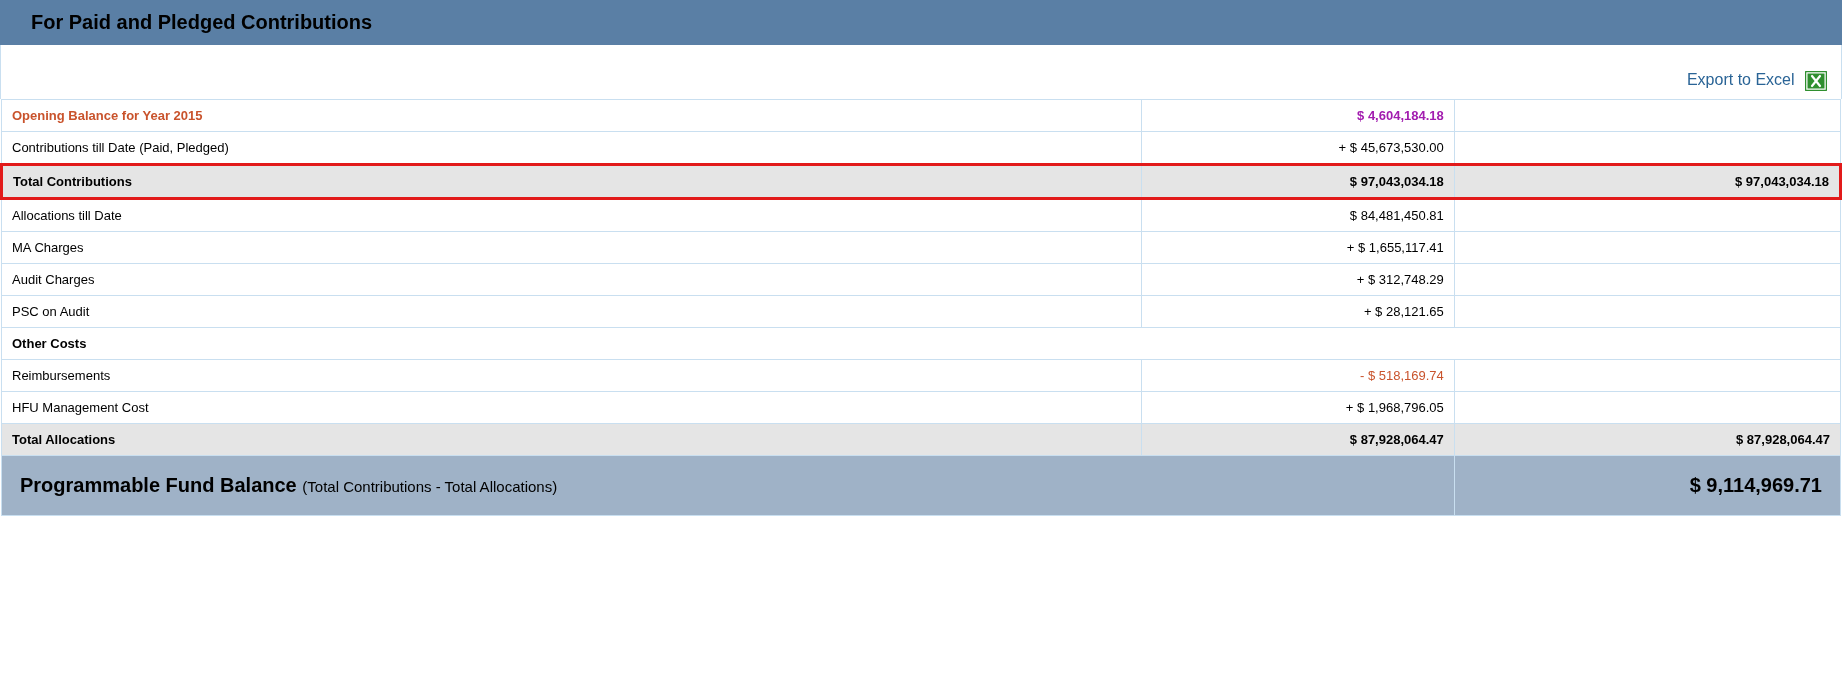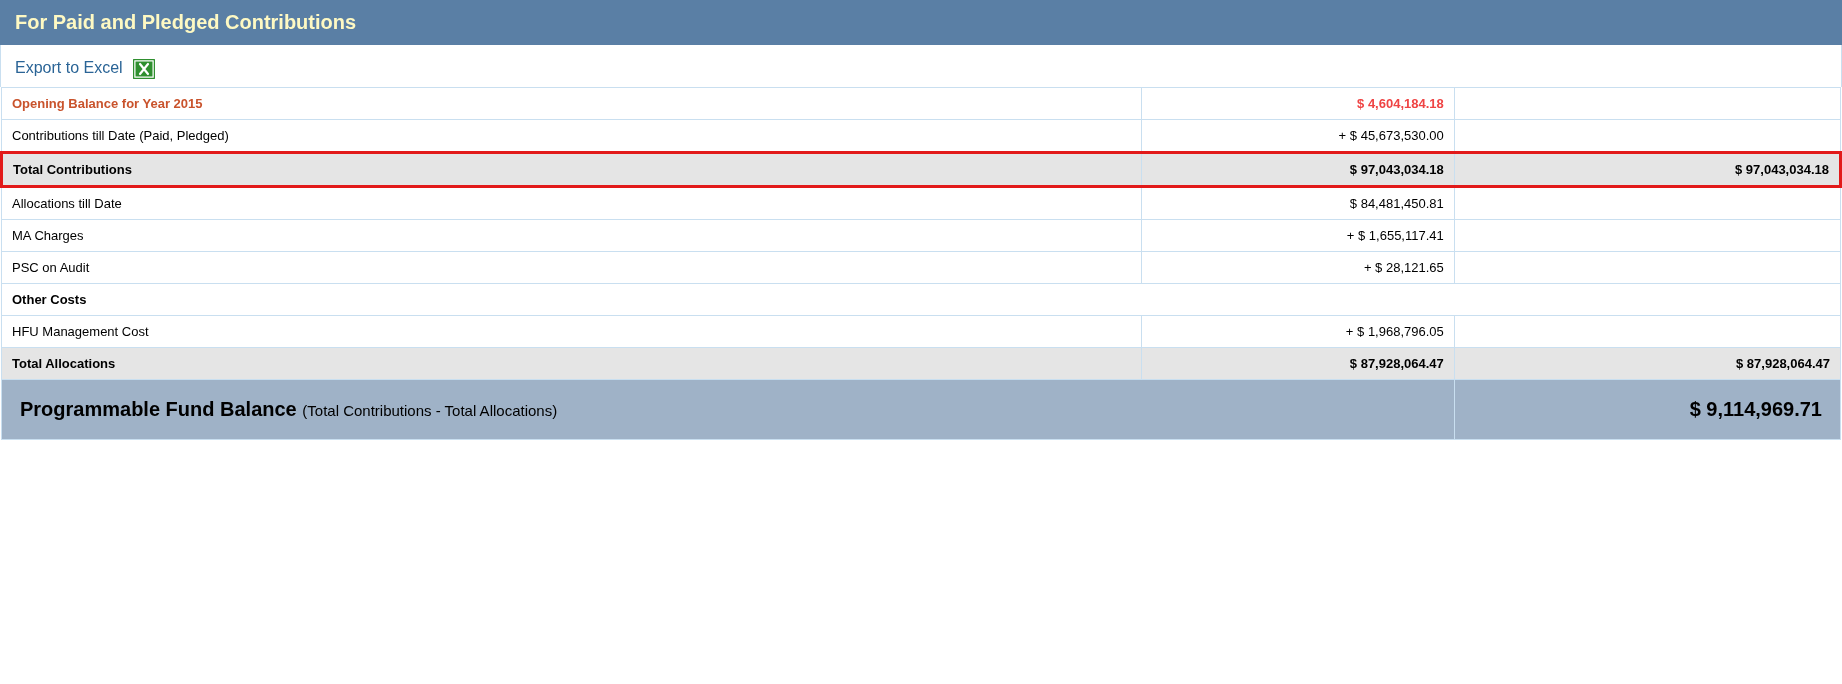--- a/index.html
+++ b/index.html
@@ -5,29 +5,29 @@
   * { box-sizing: border-box; margin: 0; padding: 0; }
   body {
     font-family: Verdana, Geneva, sans-serif;
     font-size: 15px;
     background: #fff;
     color: #000;
   }
   .panel { width: 100%; }
   .panel-header {
     background: #5a7fa5;
-    color: #fef9c3;
+    color: #000000;
     font-size: 20px;
     font-weight: bold;
-    padding: 10px 14px;
+    padding: 10px 30px;
     border: 1px solid #5a7fa5;
   }
   .export-bar {
-    text-align: left;
-    padding: 14px 14px 8px 14px;
+    text-align: right;
+    padding: 26px 14px 8px 14px;
     border-left: 1px solid #c9dff0;
     border-right: 1px solid #c9dff0;
   }
   .export-link {
     color: #2a6496;
     text-decoration: none;
     font-size: 16px;
     vertical-align: middle;
     cursor: pointer;
   }
@@ -47,21 +47,21 @@
     border: 1px solid #c9dff0;
     padding: 8px 10px;
     font-size: 13px;
     vertical-align: middle;
   }
   col.col-label { width: 62%; }
   col.col-val1  { width: 17%; }
   col.col-val2  { width: 21%; }
   .num { text-align: right; }
   .opening-label { color: #c9532c; font-weight: bold; }
-  .opening-value { color: #ef4444; font-weight: bold; }
+  .opening-value { color: #a21caf; font-weight: bold; }
   .subtotal-row td { background: #e5e5e5; font-weight: bold; }
   .section-head td { font-weight: bold; }
   .neg { color: #c9532c; }
   .highlight-row td {
     border-top: 3px solid #e21a1a;
     border-bottom: 3px solid #e21a1a;
   }
   .highlight-row td:first-child { border-left: 3px solid #e21a1a; }
   .highlight-row td:last-child  { border-right: 3px solid #e21a1a; }
   .footer-row td {
@@ -121,26 +121,36 @@
         <td>Allocations till Date</td>
         <td class="num">$ 84,481,450.81</td>
         <td></td>
       </tr>
       <tr>
         <td>MA Charges</td>
         <td class="num">+ $ 1,655,117.41</td>
         <td></td>
       </tr>
       <tr>
+        <td>Audit Charges</td>
+        <td class="num">+ $ 312,748.29</td>
+        <td></td>
+      </tr>
+      <tr>
         <td>PSC on Audit</td>
         <td class="num">+ $ 28,121.65</td>
         <td></td>
       </tr>
       <tr class="section-head">
         <td colspan="3">Other Costs</td>
+      </tr>
+      <tr>
+        <td>Reimbursements</td>
+        <td class="num neg">- $ 518,169.74</td>
+        <td></td>
       </tr>
       <tr>
         <td>HFU Management Cost</td>
         <td class="num">+ $ 1,968,796.05</td>
         <td></td>
       </tr>
       <tr class="subtotal-row">
         <td>Total Allocations</td>
         <td class="num">$ 87,928,064.47</td>
         <td class="num">$ 87,928,064.47</td>

